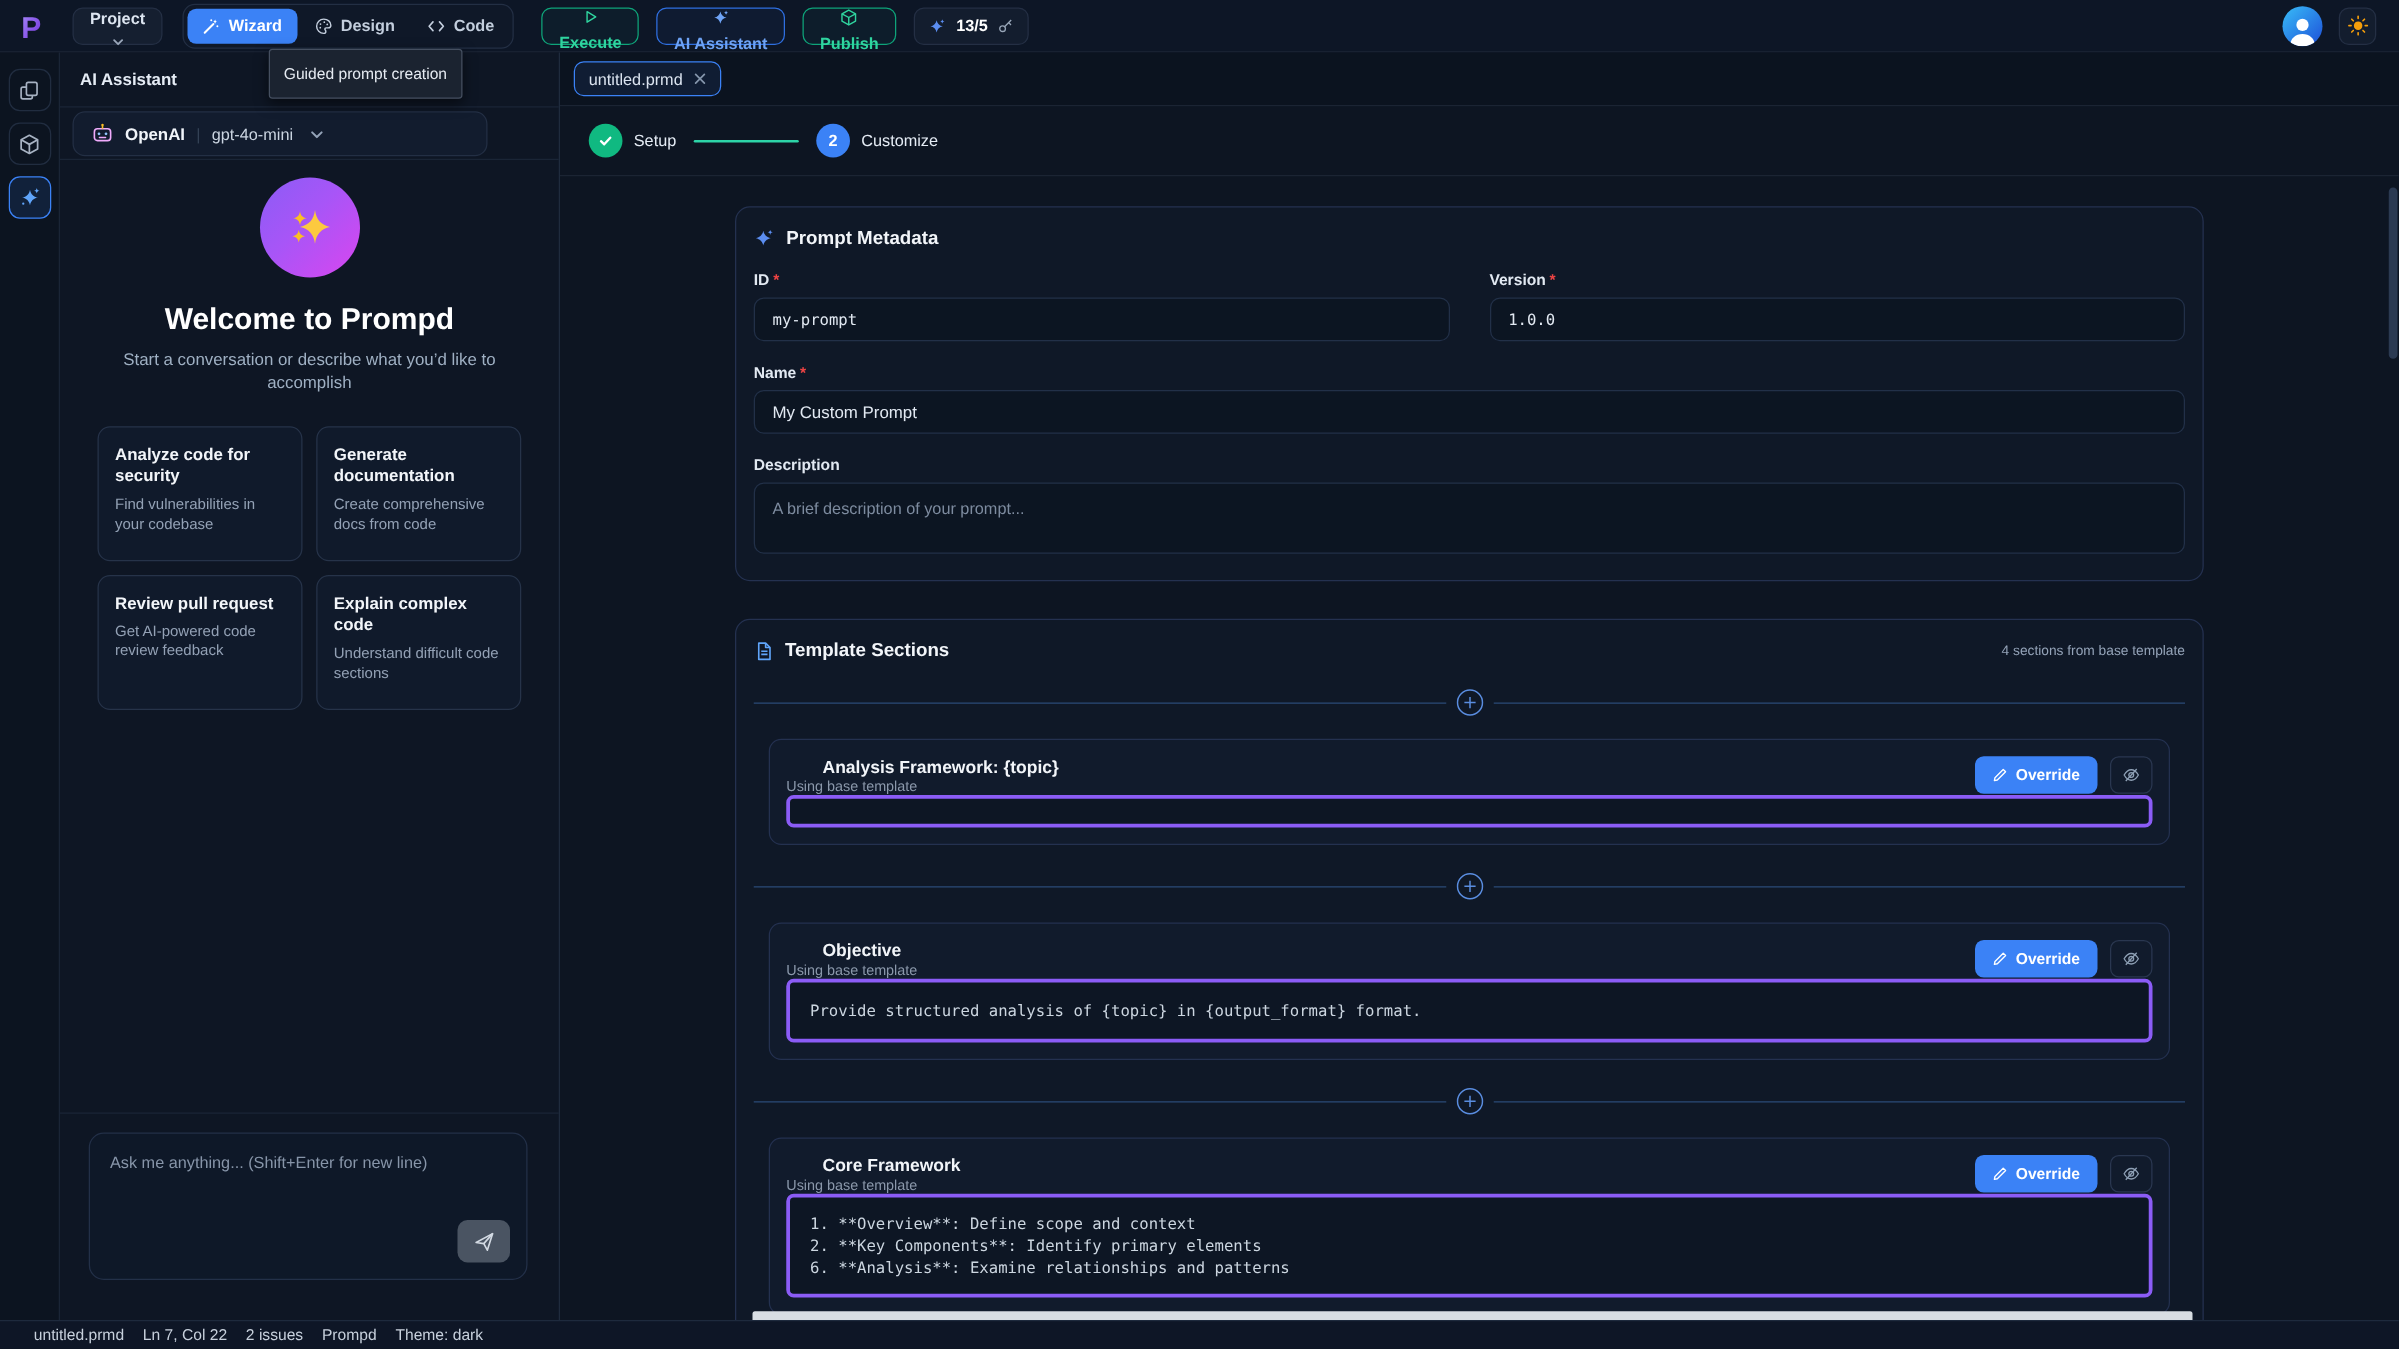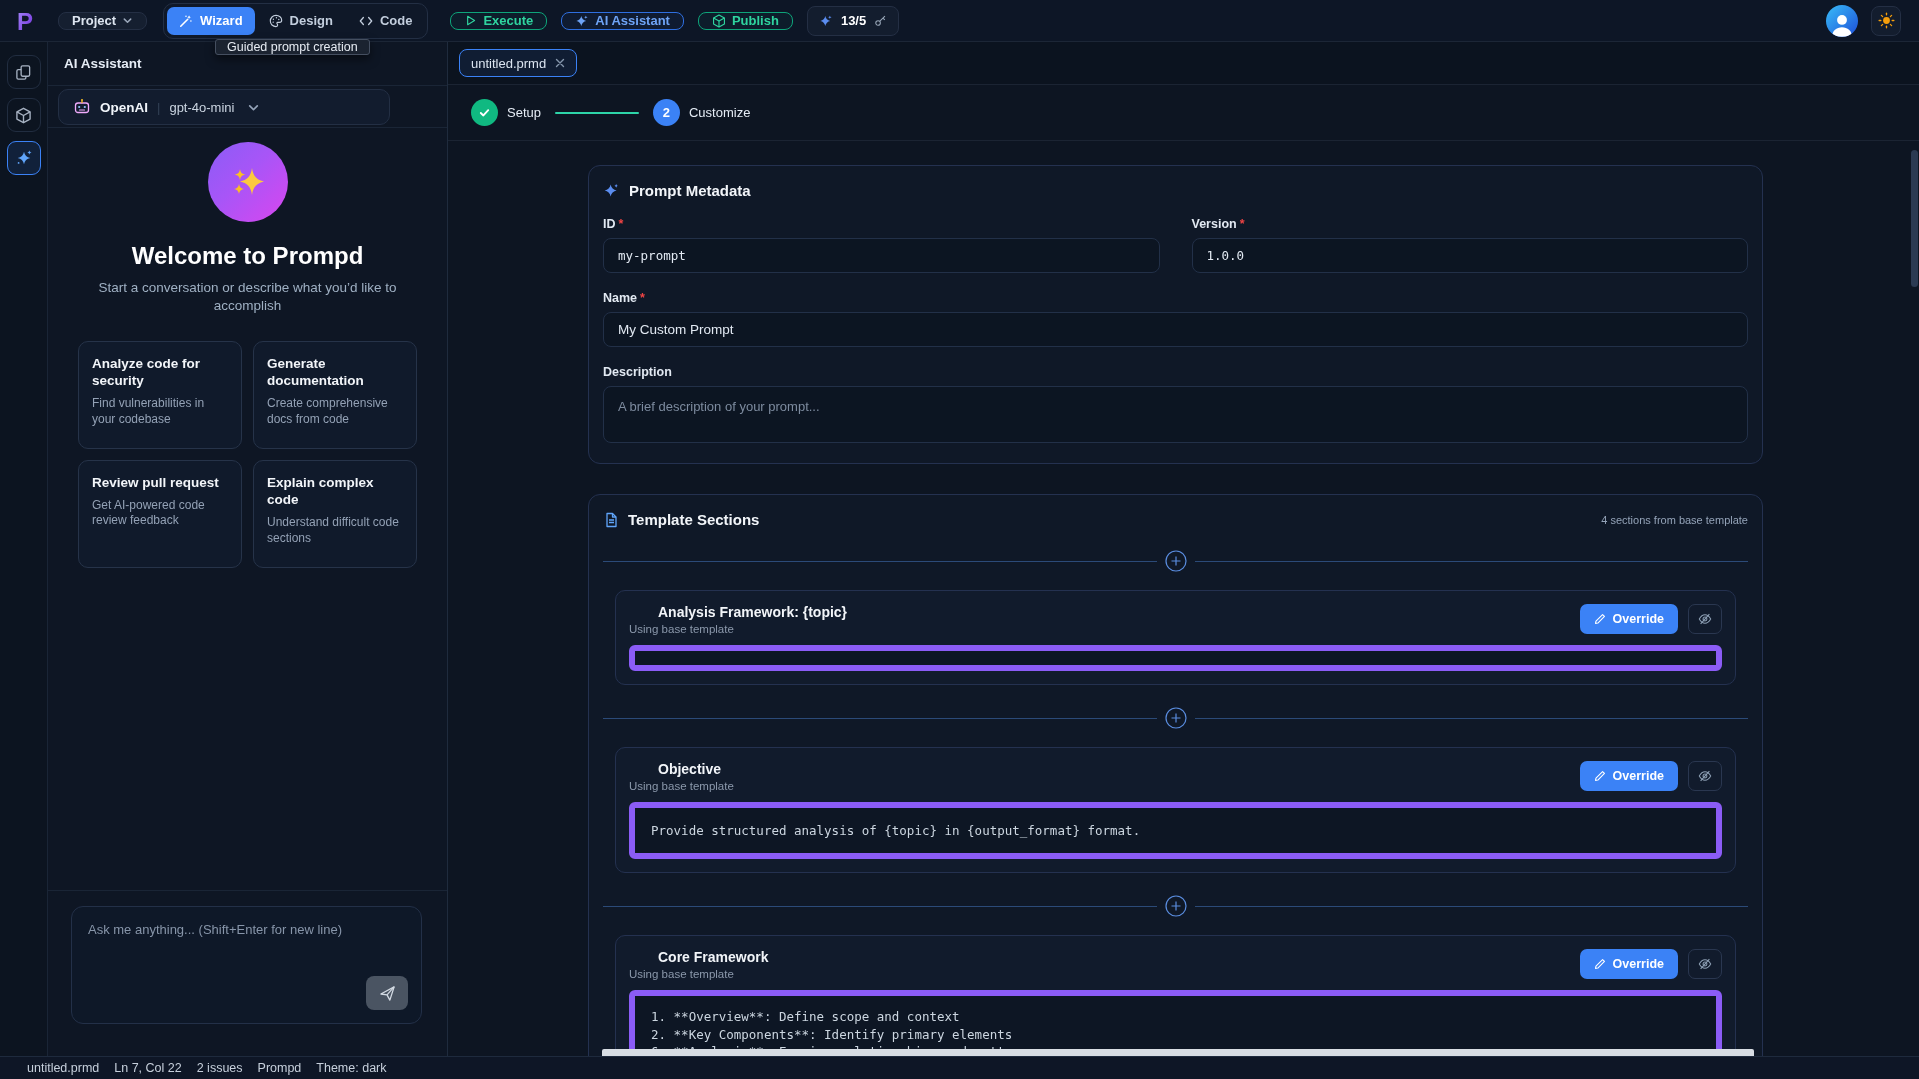--- a/index.html
+++ b/index.html
@@ -4,43 +4,43 @@
 <style>
   * { margin:0; padding:0; box-sizing:border-box; }
   html,body { width:1919px; height:1079px; overflow:hidden; background:#0d1522;
     font-family:"Liberation Sans", sans-serif; color:#e5ecf5; }
   svg { display:block; }
 
   
   .topbar { position:absolute; top:0; left:0; width:1919px; height:42px;
     background:#0d1626; border-bottom:1px solid #1c2636; display:flex; align-items:center; }
   .logo { margin-left:12px; width:30px; height:30px; display:flex; align-items:center; justify-content:center; }
-  .btn { display:flex; align-items:center; gap:6px; height:18px; padding:0 13px;
-    border-radius:8px; font-size:13px; font-weight:600; cursor:default; white-space:nowrap; }
+  .btn { display:flex; align-items:center; gap:6px; height:30px; padding:0 13px;
+    border-radius:8px; font-size:13px; font-weight:600; cursor:default; white-space:nowrap;flex-direction:column; }
   .btn-project { margin-left:16px; background:#151f30; border:1px solid #242f44; color:#dde5f0; }
   .mode-group { margin-left:16px; display:flex; gap:2px; padding:3px; background:#0f1828;
     border:1px solid #232f44; border-radius:10px; }
   .mode-btn { display:flex; align-items:center; gap:7px; height:28px; padding:0 12px;
     border-radius:7px; font-size:13px; font-weight:600; color:#c3cedd; }
   .mode-btn.active { background:#3b82f6; color:#fff; }
   .btn-outline-green { margin-left:22px; border:1px solid #0ea47a; color:#2fd49f; background:rgba(16,185,129,0.05);align-items:center; }
   .btn-outline-blue  { margin-left:14px; border:1px solid #2f6fe0; color:#6ea3f5; background:rgba(59,130,246,0.05); }
   .btn-outline-green2{ margin-left:14px; border:1px solid #0ea47a; color:#2fd49f; background:rgba(16,185,129,0.05); }
   .counter-pill { margin-left:14px; display:flex; align-items:center; gap:8px; height:30px;
     padding:0 11px; background:#131d2e; border:1px solid #242f44; border-radius:8px;
     font-size:13px; font-weight:700; color:#fff; }
   .top-right { margin-left:auto; display:flex; align-items:center; gap:13px; margin-right:18px; }
   .avatar { width:32px; height:32px; border-radius:50%; overflow:hidden;
     background:linear-gradient(135deg,#38bdf8,#1d4ed8); display:flex; align-items:flex-end; justify-content:center; }
   .theme-btn { width:30px; height:30px; border-radius:8px; background:#131d2e; border:1px solid #242f44;
     display:flex; align-items:center; justify-content:center; }
 
   
   .tooltip { position:absolute; left:215px; top:39px; z-index:60; background:#1b2330;
-    border:1px solid #454f60; border-radius:3px; padding:0 11px; font-size:12.5px;
+    border:1px solid #454f60; border-radius:3px; padding:12px 11px; font-size:12.5px;
     color:#e6ebf2; box-shadow:0 4px 10px rgba(0,0,0,.5); white-space:nowrap; }
 
   
   .workspace { position:absolute; top:42px; left:0; right:0; bottom:23px; display:flex; }
 
   .rail { width:48px; background:#0c1420; border-right:1px solid #1a2536;
     display:flex; flex-direction:column; align-items:center; padding-top:13px; gap:9px; }
   .rail-btn { width:34px; height:34px; border-radius:9px; border:1px solid #212d40;
     display:flex; align-items:center; justify-content:center; color:#a7b2c2; background:transparent; }
   .rail-btn.active { border-color:#3b82f6; background:rgba(59,130,246,0.12); color:#60a5fa; }
@@ -123,21 +123,21 @@
   .section-card { margin:18px 12px 0 12px; background:#111b2c; border:1px solid #243150;
     border-radius:10px; padding:13px; }
   .section-top { display:flex; align-items:flex-start; }
   .section-title { font-size:14px; font-weight:700; color:#f2f5f9;margin-left:29px; }
   .section-sub { margin-top:3px; font-size:11.5px; color:#8b98ab; }
   .section-actions { margin-left:auto; display:flex; gap:10px; }
   .override-btn { display:flex; align-items:center; gap:7px; height:30px; padding:0 14px;
     background:#3b82f6; color:#fff; border:none; border-radius:7px; font-size:12.5px; font-weight:600; }
   .eye-btn { width:34px; height:30px; background:transparent; border:1px solid #2a3750; border-radius:7px;
     color:#8ea0b5; display:flex; align-items:center; justify-content:center; }
-  .section-content { margin-top:10px; background:#0d1624; border:6px solid #8b5cf6; border-radius:6px;
+  .section-content { margin-top:0; background:#0d1624; border:3px solid #8b5cf6; border-radius:6px;
     color:#ccd6e0; white-space:pre-wrap; }
   .content-empty { height:26px; }
   .content-one  { padding:14px 16px; line-height:17px; }
   .content-list { padding:12px 16px; line-height:17.5px; }
   .clip-strip { position:absolute; bottom:0; left:154px; width:1152px; height:7px;
     background:#d8dde3; border-radius:2px 2px 0 0; }
 
   .scrollbar { position:absolute; top:85px; bottom:0; right:1px; width:7px; }
   .scroll-thumb { margin-top:23px; height:137px; width:7px; background:#2b3a52; border-radius:4px; }
 

